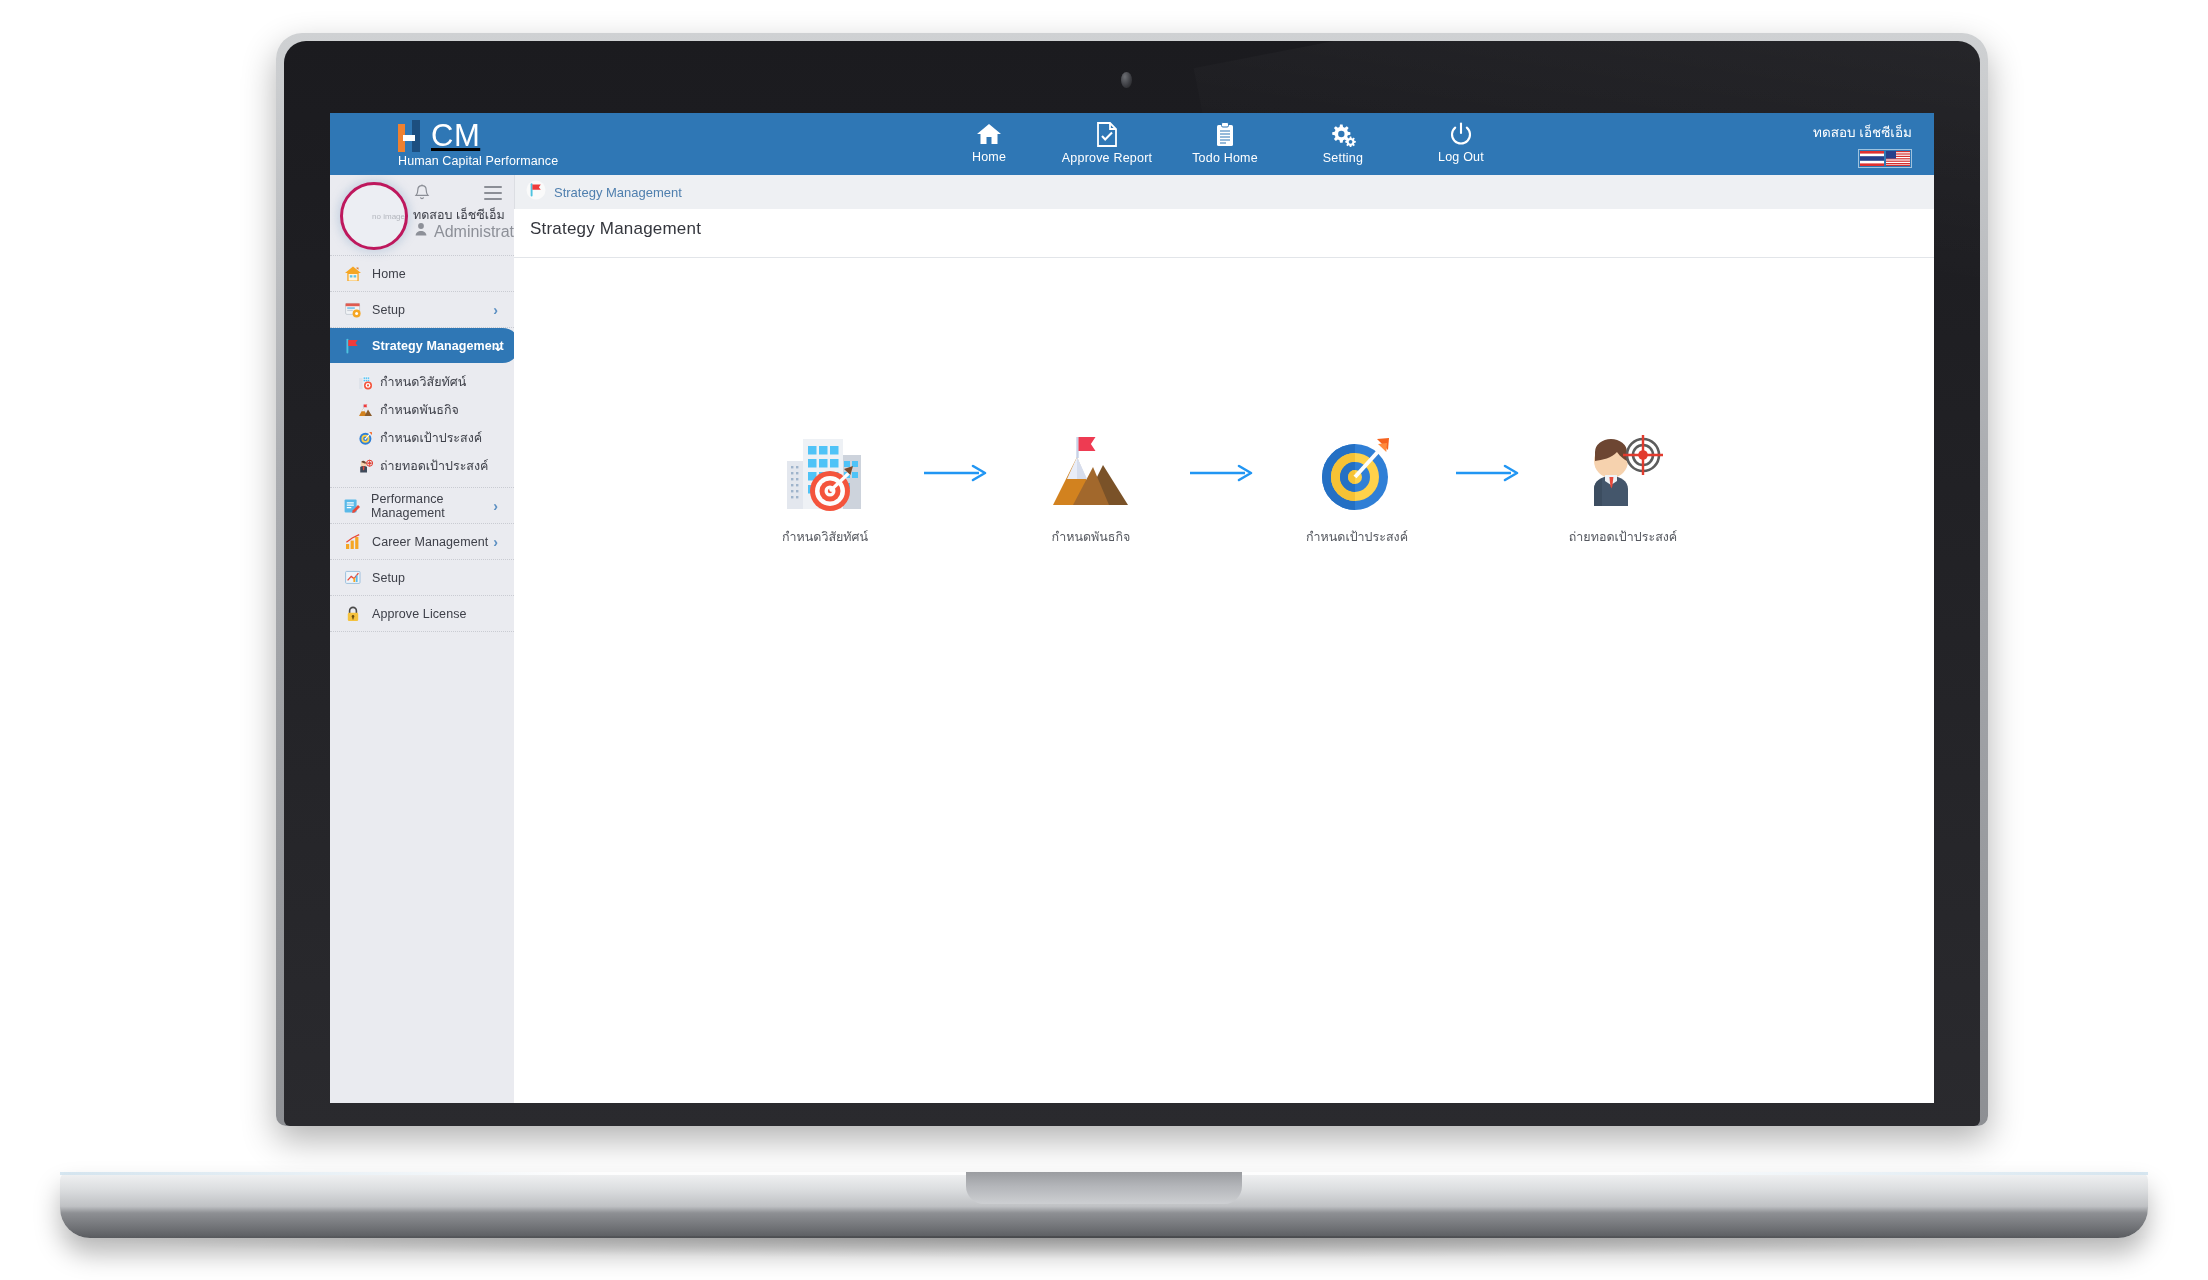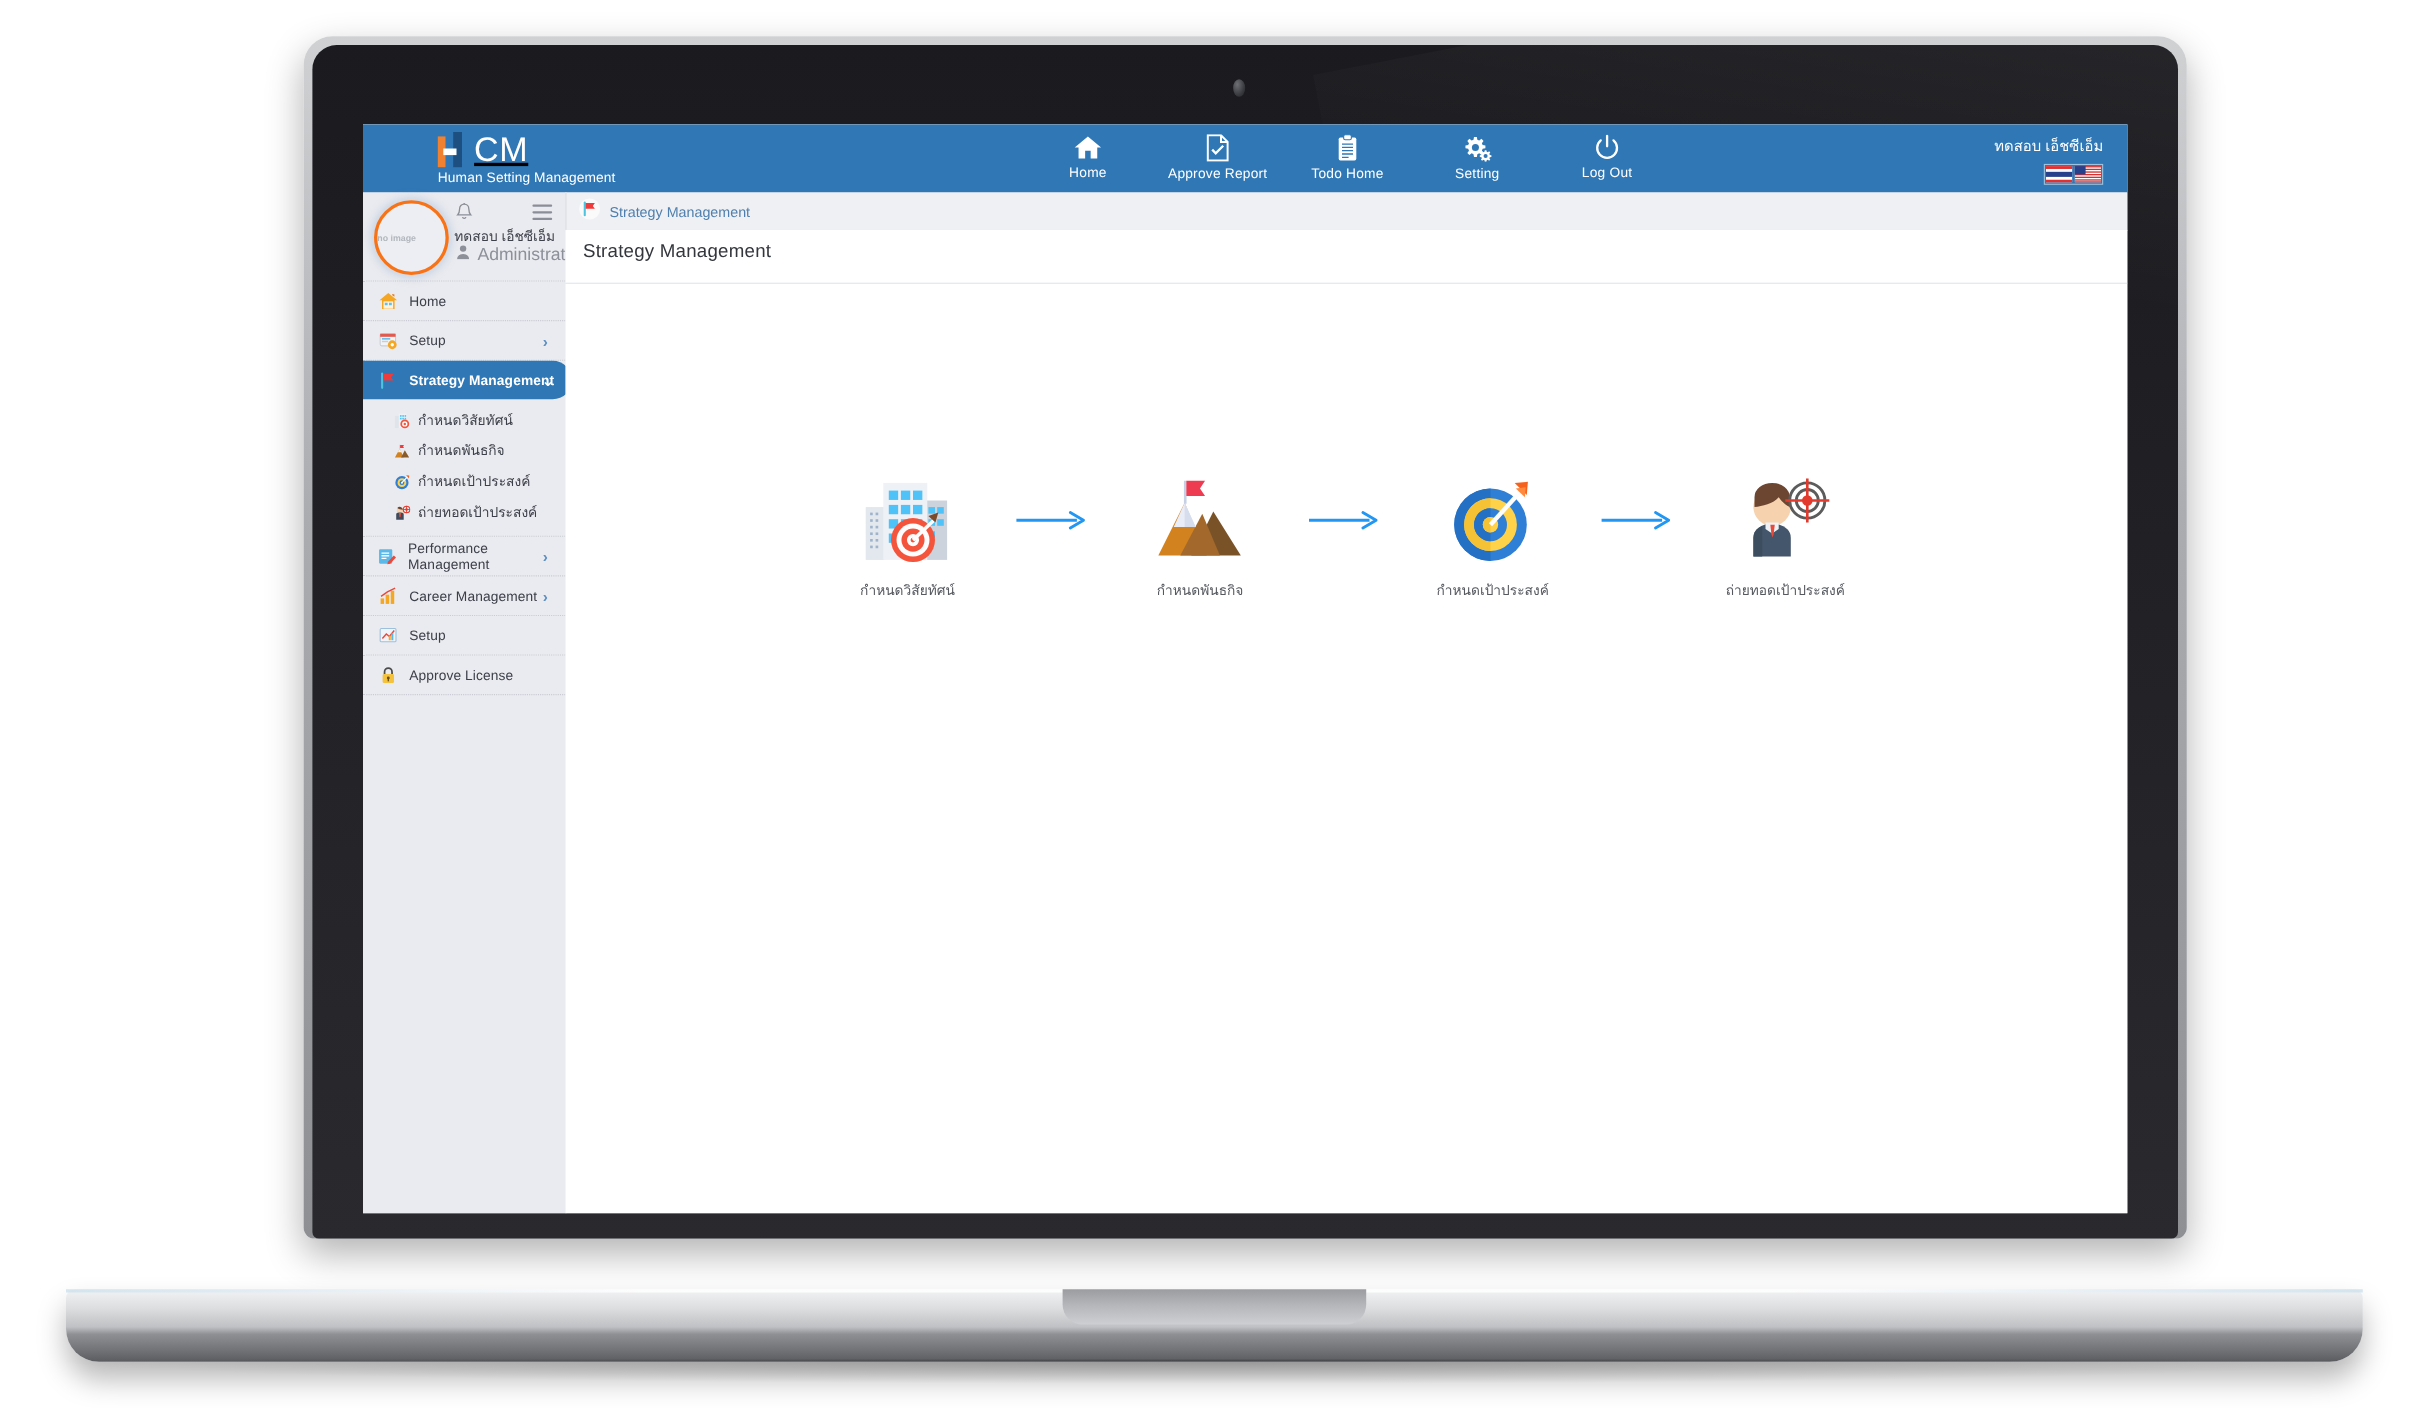--- a/index.html
+++ b/index.html
@@ -96,23 +96,23 @@
   .bc-text{color:#4f7fae;font-size:13px;}
 
   
   .sidebar{
     position:absolute;left:0;top:62px;width:184px;height:928px;background:#eaebf0;
     border-right:1px solid #dcdee3;
   }
   .profile{position:relative;height:80px;border-bottom:1px dotted #c9cbd2;}
   .avatar{
     position:absolute;left:10px;top:7px;width:62px;height:62px;border-radius:50%;
-    background:#eceef3;border:3px solid #f97316;
+    background:#eceef3;border:3px solid #be185d;
     box-shadow:0 0 8px 3px rgba(140,170,200,.35);
-    display:flex;align-items:center;justify-content:flex-start;font-weight:bold;
+    display:flex;align-items:center;justify-content:flex-end;
   }
   .avatar-text{font-size:8px;color:#b3b6bd;}
   .bell{position:absolute;left:84px;top:9px;}
   .hamburger{position:absolute;right:12px;top:11px;cursor:pointer;}
   .ham-bar{width:18px;height:2px;background:#8b8e96;margin-bottom:4px;border-radius:1px;}
   .profile-name{position:absolute;left:83px;top:30px;font-size:12.5px;color:#3e4049;white-space:nowrap;}
   .profile-role{position:absolute;left:104px;top:48px;font-size:16px;color:#8d9098;}
   .role-icon{position:absolute;left:84px;top:47px;}
 
   .menu-item{
@@ -174,21 +174,21 @@
 
       <div class="brand">
         <div class="brand-logo">
           <div class="brand-h">
             <span class="bar-l"></span>
               <span class="bar-r"></span>
               <span class="bar-m"></span>
           </div>
           <span class="brand-cm">CM</span>
         </div>
-        <div class="brand-sub">Human Setting Management</div>
+        <div class="brand-sub">Human Capital Performance</div>
       </div>
 
       <div class="topnav">
 
         <div class="topnav-item">
           <span>
             <svg width="26" height="24" viewBox="0 0 26 24">
                 <path d="M13 2 L25 12 L21.5 12 L21.5 22 L15.5 22 L15.5 15 L10.5 15 L10.5 22 L4.5 22 L4.5 12 L1 12 Z" fill="#fff"></path>
               </svg>
           </span>

